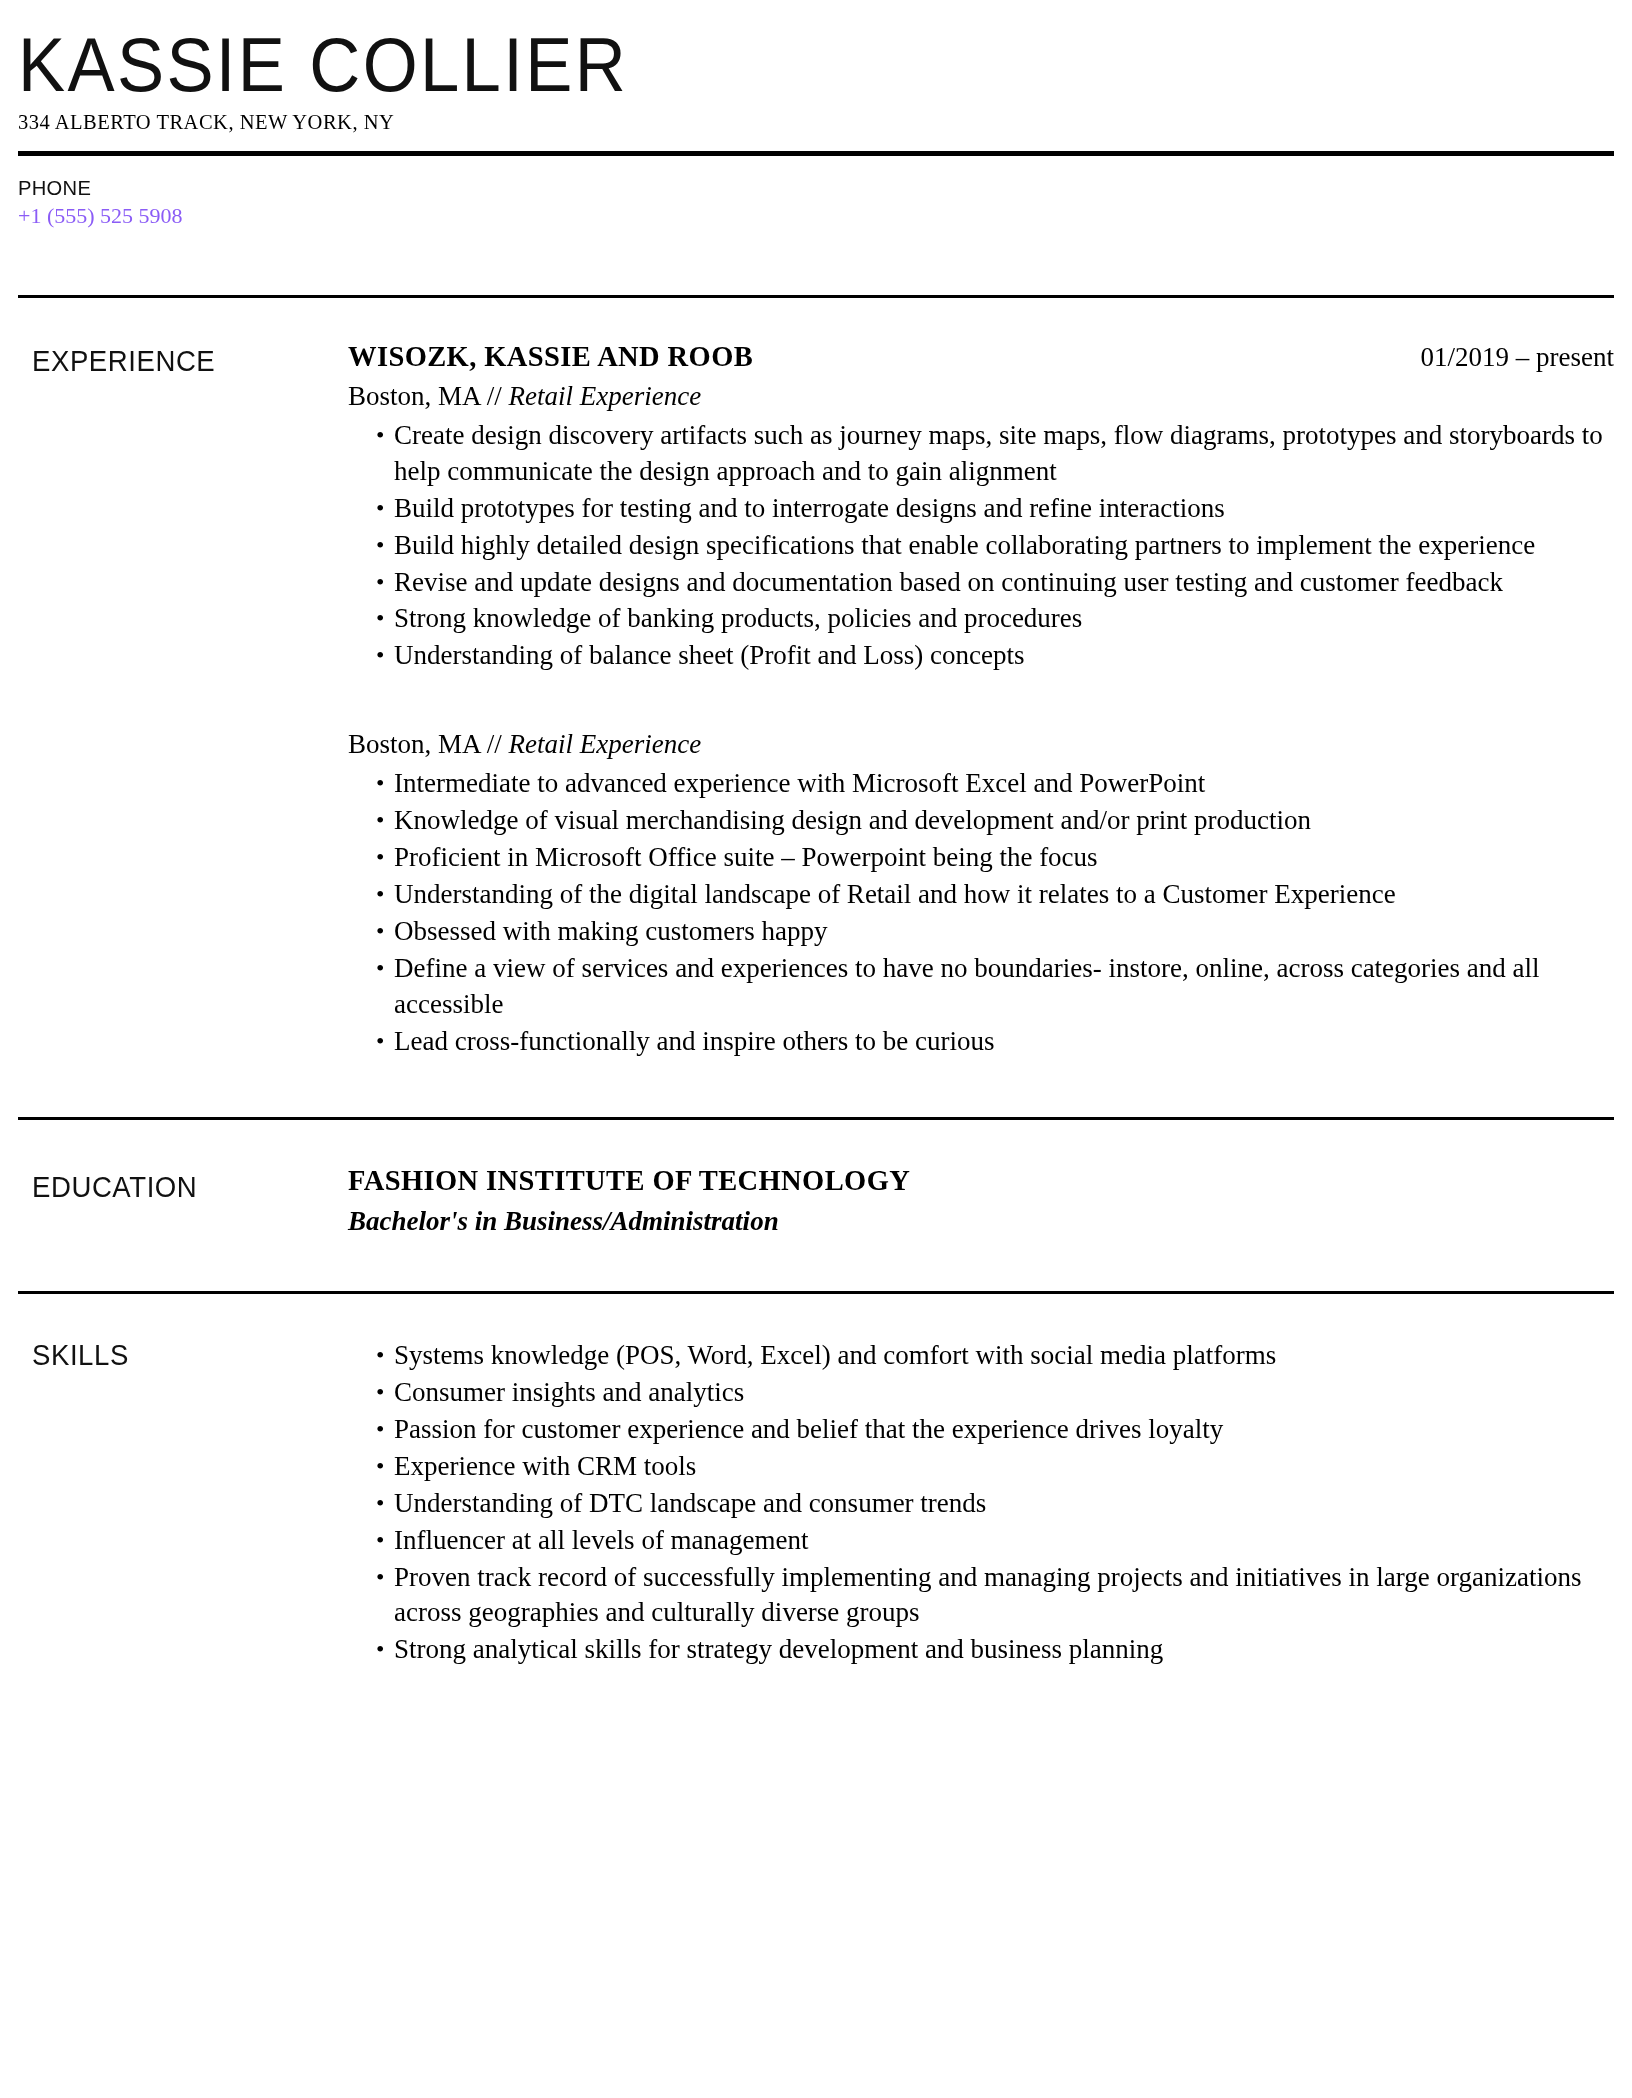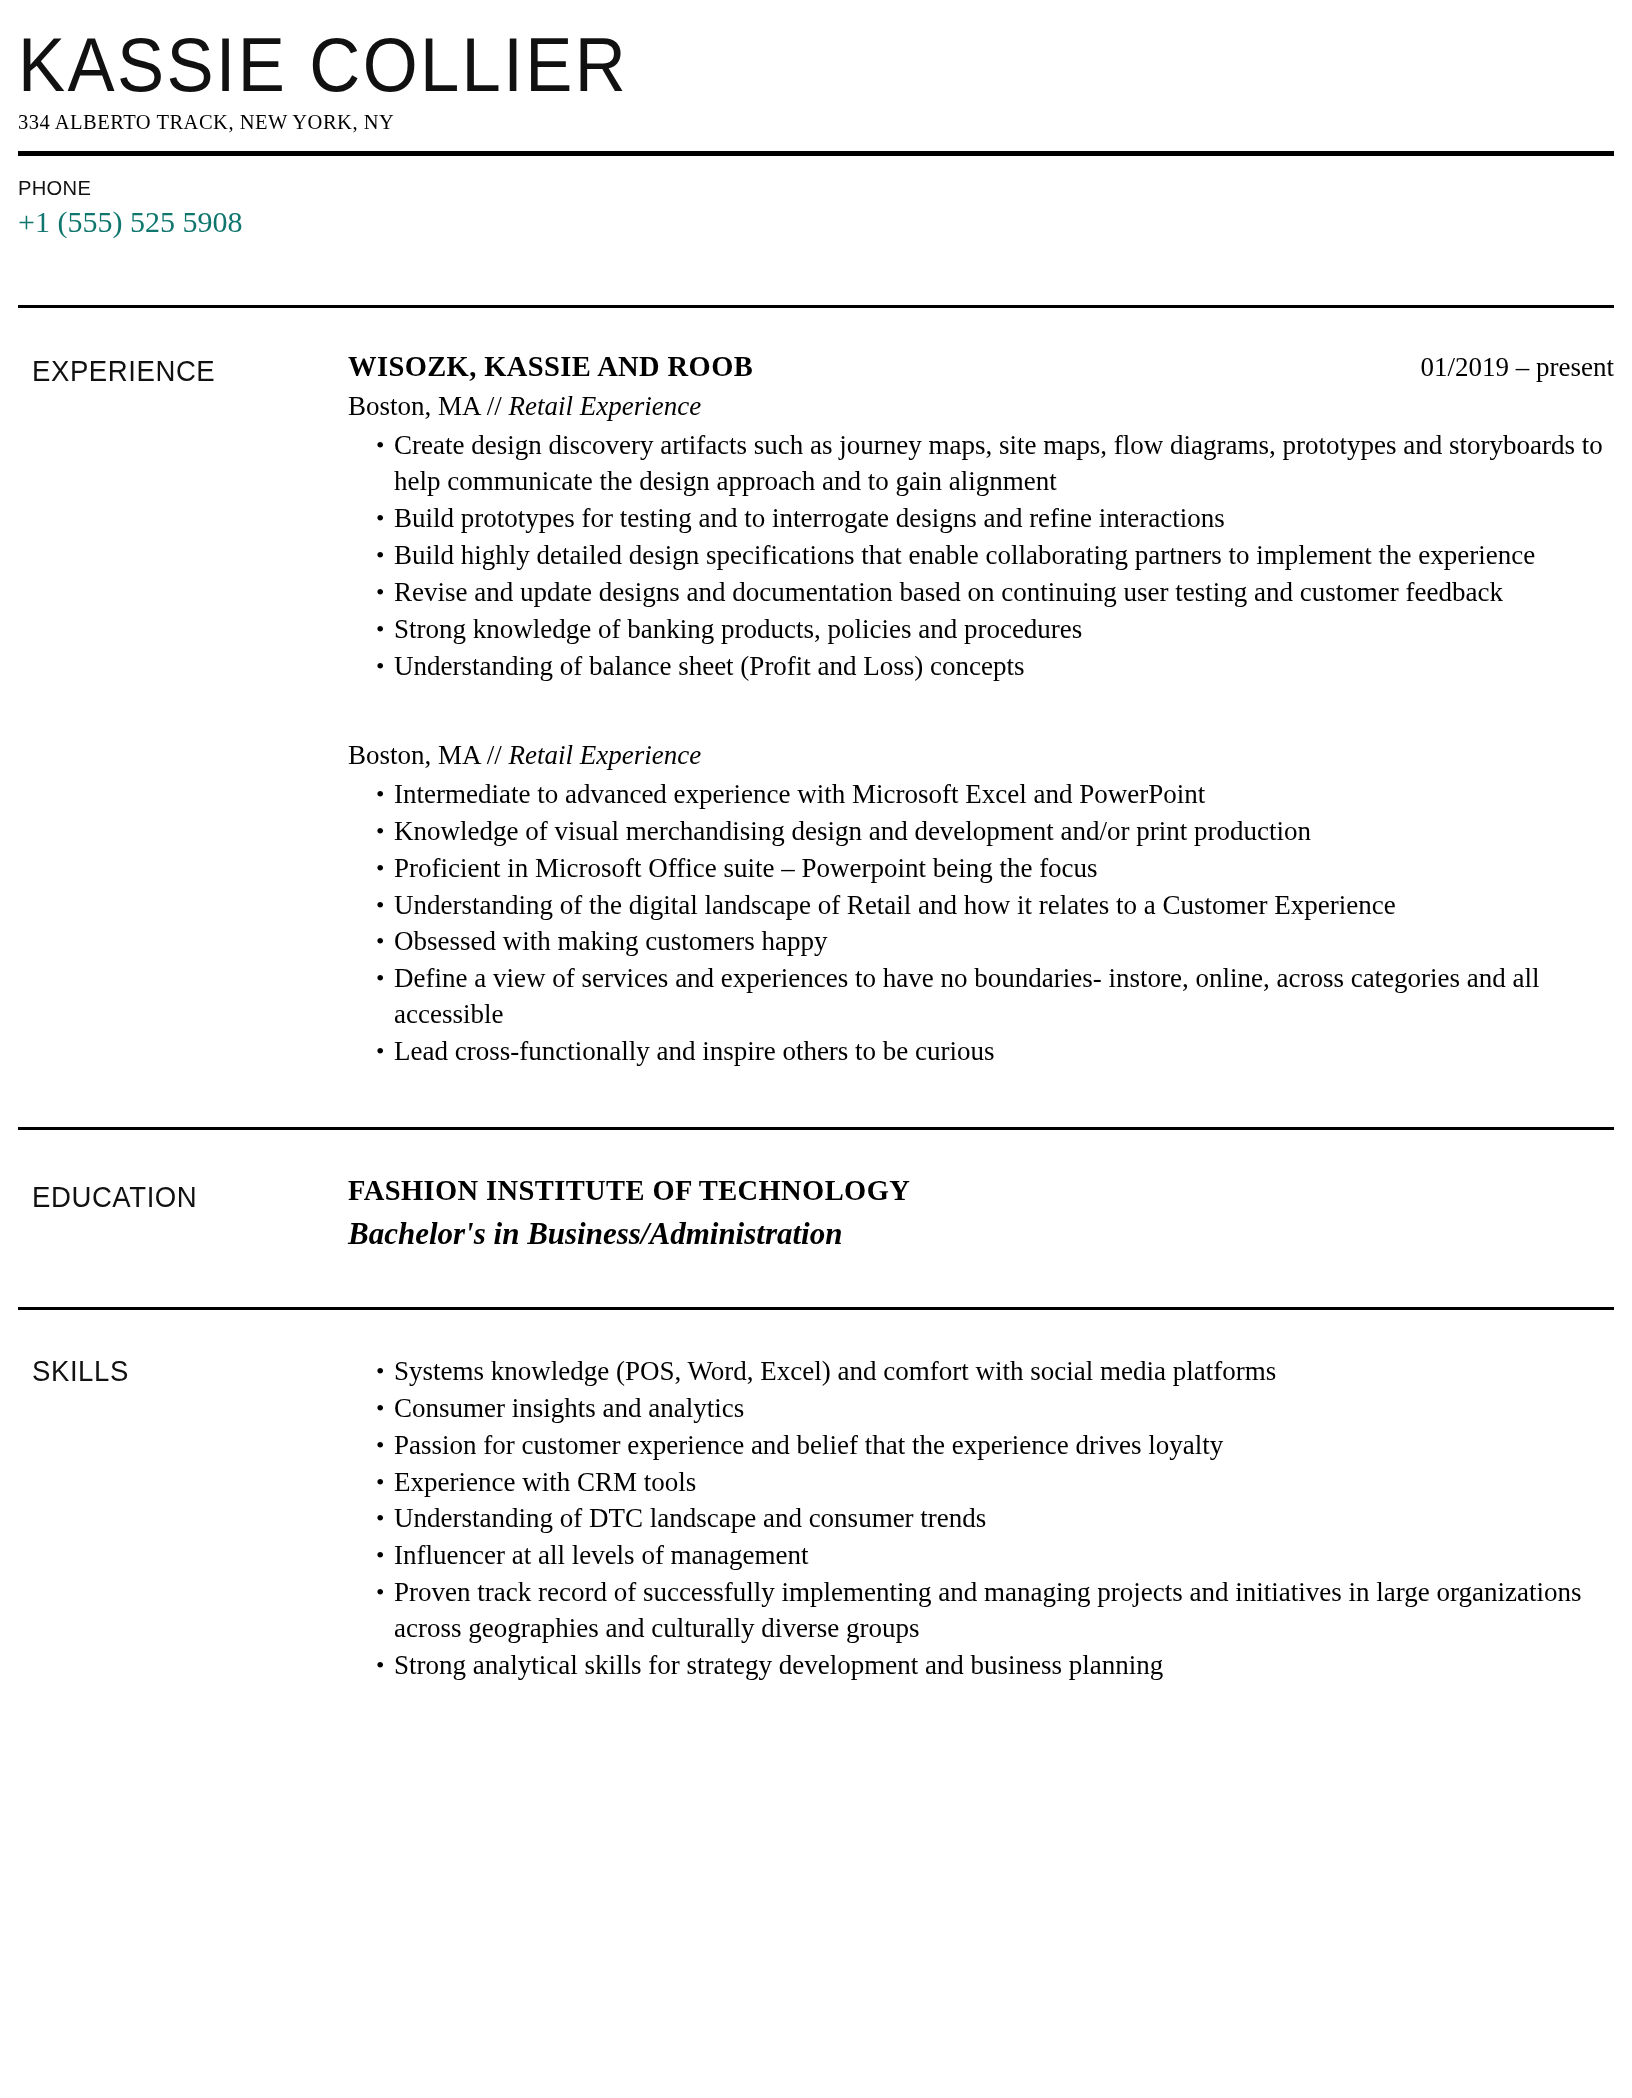--- a/index.html
+++ b/index.html
@@ -66,23 +66,23 @@
     font-family: "Liberation Sans", "DejaVu Sans", sans-serif;
     font-size: 21px;
     letter-spacing: 0.3px;
     line-height: 1.28;
     color: #111;
     transform: scaleX(0.96);
     transform-origin: left center;
   }
   .contact-value {
     font-family: "Liberation Serif", "DejaVu Serif", serif;
-    font-size: 30px;
+    font-size: 22px;
     line-height: 1.3;
-    color: #0f766e;
+    color: #8b5cf6;
   }
   .contact-spacer { height: 64px; }
 
   
   .section {
     display: flex;
     align-items: flex-start;
   }
   .section-label-col {
     width: 330px;
@@ -168,21 +168,21 @@
     font-family: "Liberation Serif", "DejaVu Serif", serif;
     font-weight: bold;
     font-size: 28.5px;
     letter-spacing: 0.4px;
     line-height: 1.2;
   }
   .edu-degree {
     font-family: "Liberation Serif", "DejaVu Serif", serif;
     font-weight: bold;
     font-style: italic;
-    font-size: 31px;
+    font-size: 27px;
     line-height: 1.34;
     margin-top: 5px;
   }
 
   
   .experience-wrap { padding-top: 42px; padding-bottom: 56px; }
   .education-wrap  { padding-top: 44px; padding-bottom: 52px; }
   .skills-wrap     { padding-top: 40px; padding-bottom: 40px; }
 
   .experience-wrap .section-label-col { padding-top: 6px; }

